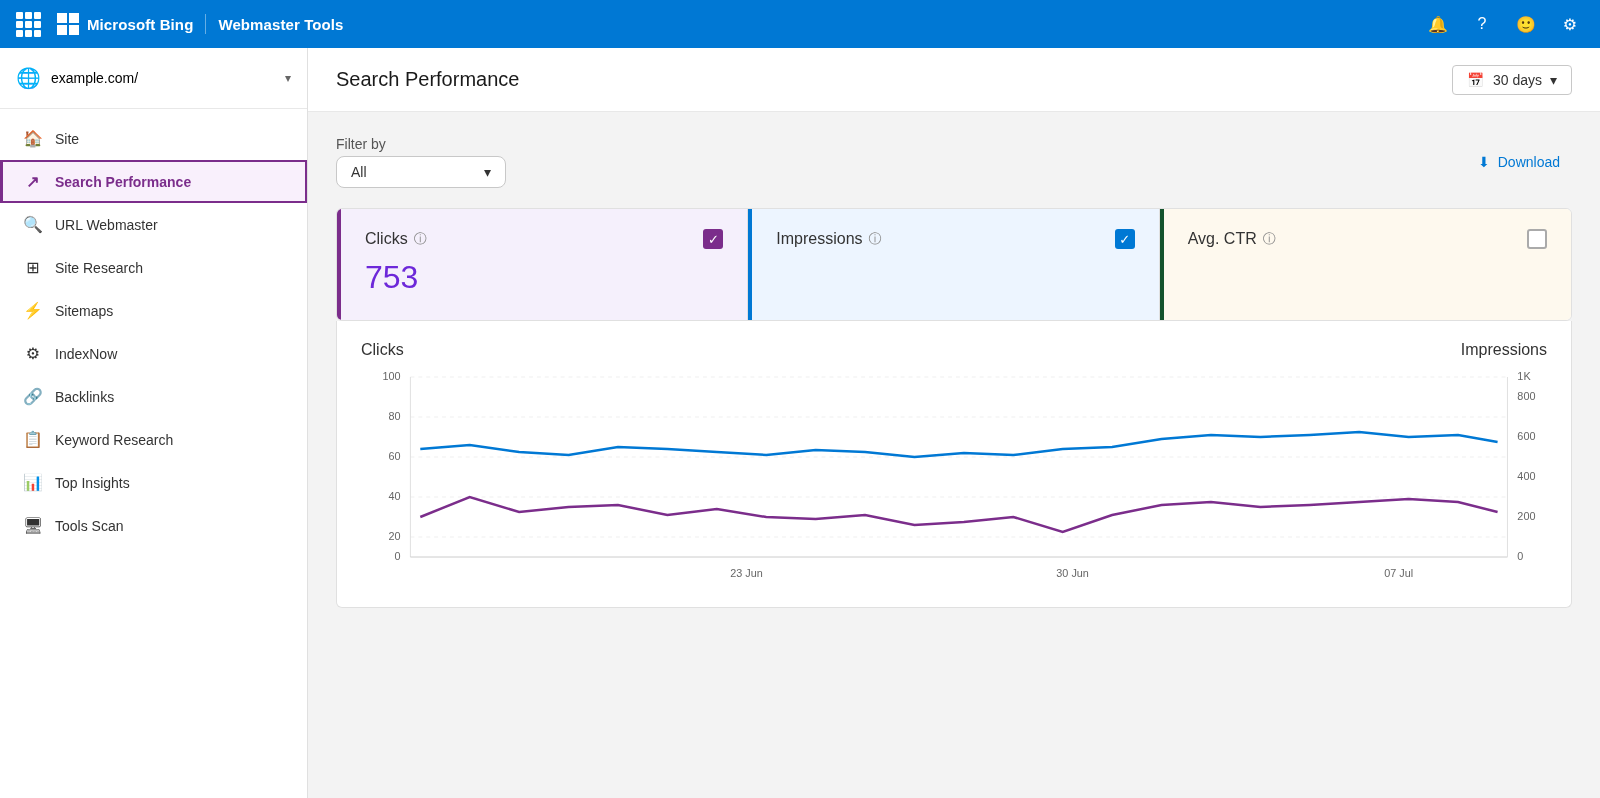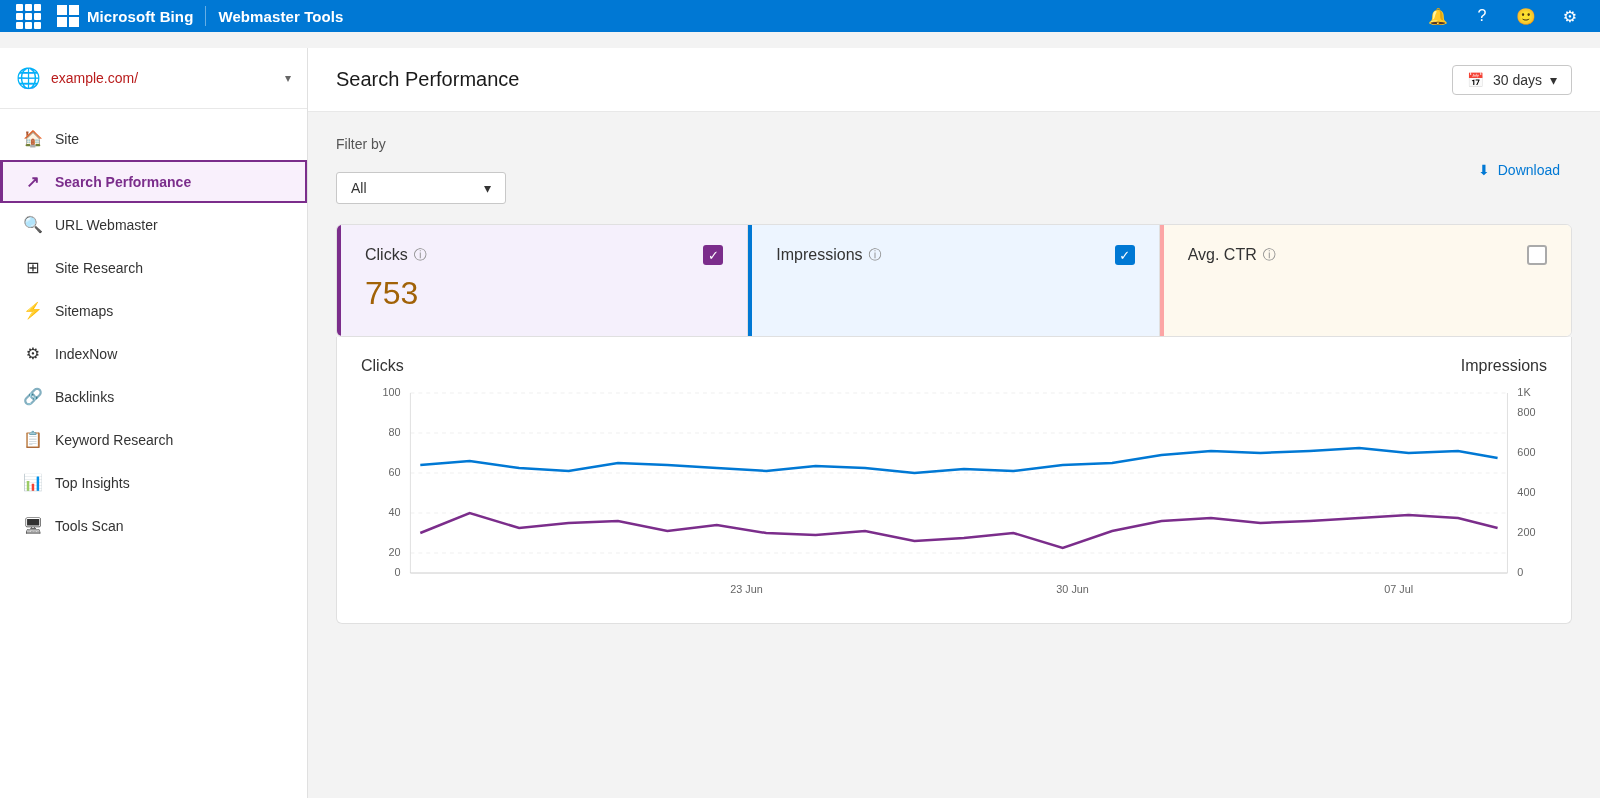--- a/index.html
+++ b/index.html
@@ -2,21 +2,21 @@
 <html><head>
   <meta charset="utf-8">
   <style>
     * { margin: 0; padding: 0; box-sizing: border-box; }
     body { font-family: 'Segoe UI', Arial, sans-serif; background: #f3f3f3; color: #333; overflow: hidden; }
 
     
     .topbar {
       background: #0078d4;
       color: white;
-      height: 32px;
+      height: 48px;
       display: flex;
       align-items: center;
       padding: 0 16px;
       gap: 12px;
       position: fixed;
       top: 0; left: 0; right: 0;
       z-index: 100;
     }
     .topbar-grid-icon { display: grid; grid-template-columns: repeat(3,7px); grid-template-rows: repeat(3,7px); gap: 2px; margin-right: 4px; }
     .topbar-grid-icon span { background: white; display: block; border-radius: 1px; }
@@ -42,21 +42,21 @@
     }
     .site-selector {
       display: flex;
       align-items: center;
       gap: 10px;
       padding: 18px 16px;
       border-bottom: 1px solid #e8e8e8;
       cursor: pointer;
     }
     .site-icon { color: #0078d4; font-size: 20px; }
-    .site-name { font-size: 14px; color: #b91c1c; flex: 1; }
+    .site-name { font-size: 14px; color: #000000; flex: 1; }
     .chevron-down { color: #666; font-size: 12px; }
 
     .nav-section { padding: 8px 0; }
     .nav-item {
       display: flex;
       align-items: center;
       gap: 12px;
       padding: 12px 20px;
       cursor: pointer;
       font-size: 14px;
@@ -106,28 +106,28 @@
     }
 
     .content-area { padding: 24px 28px; }
 
     .filter-row {
       display: flex;
       align-items: center;
       justify-content: space-between;
       margin-bottom: 20px;
     }
-    .filter-label { font-size: 14px; color: #555; margin-bottom: 20px; }
+    .filter-label { font-size: 14px; color: #555; margin-bottom: 4px; }
     .filter-group { display: flex; flex-direction: column; }
     .filter-dropdown {
       display: flex;
       align-items: center;
       justify-content: space-between;
       border: 1px solid #c8c8c8;
-      border-radius: 3px;
+      border-radius: 8px;
       padding: 7px 14px;
       width: 170px;
       cursor: pointer;
       background: white;
       font-size: 14px;
     }
 
     .download-btn {
       display: flex;
       align-items: center;
@@ -150,30 +150,30 @@
       margin-bottom: 0;
       overflow: hidden;
     }
     .metric-card {
       padding: 20px 24px 24px;
       position: relative;
     }
     .metric-card:not(:last-child) { border-right: 1px solid #e0e0e0; }
     .metric-card.clicks-card { background: #f5f0fc; border-left: 4px solid #7b2d8b; }
     .metric-card.impressions-card { background: #edf5ff; border-left: 4px solid #0078d4; }
-    .metric-card.ctr-card { background: #fef9ee; border-left: 4px solid #fca5a5; text-align: right; }
+    .metric-card.ctr-card { background: #fef9ee; border-left: 4px solid #14532d; text-align: right; }
 
     .metric-header { display: flex; align-items: center; justify-content: space-between; margin-bottom: 10px; }
     .metric-name { font-size: 16px; font-weight: 500; color: #333; display: flex; align-items: center; gap: 6px; }
     .info-icon { color: #888; font-size: 13px; cursor: pointer; }
     .metric-checkbox { width: 20px; height: 20px; display: flex; align-items: center; justify-content: center; border-radius: 3px; cursor: pointer; }
     .metric-checkbox.checked-purple { background: #7b2d8b; }
     .metric-checkbox.checked-blue { background: #0078d4; }
     .metric-checkbox.unchecked { border: 2px solid #aaa; background: white; }
-    .metric-value { font-size: 32px; font-weight: 400; color: #a16207; }
+    .metric-value { font-size: 32px; font-weight: 400; color: #6d28d9; }
 
     
     .chart-container {
       background: white;
       border: 1px solid #e0e0e0;
       border-top: none;
       border-radius: 0 0 6px 6px;
       padding: 20px 24px;
     }
     .chart-labels { display: flex; justify-content: space-between; margin-bottom: 8px; }

